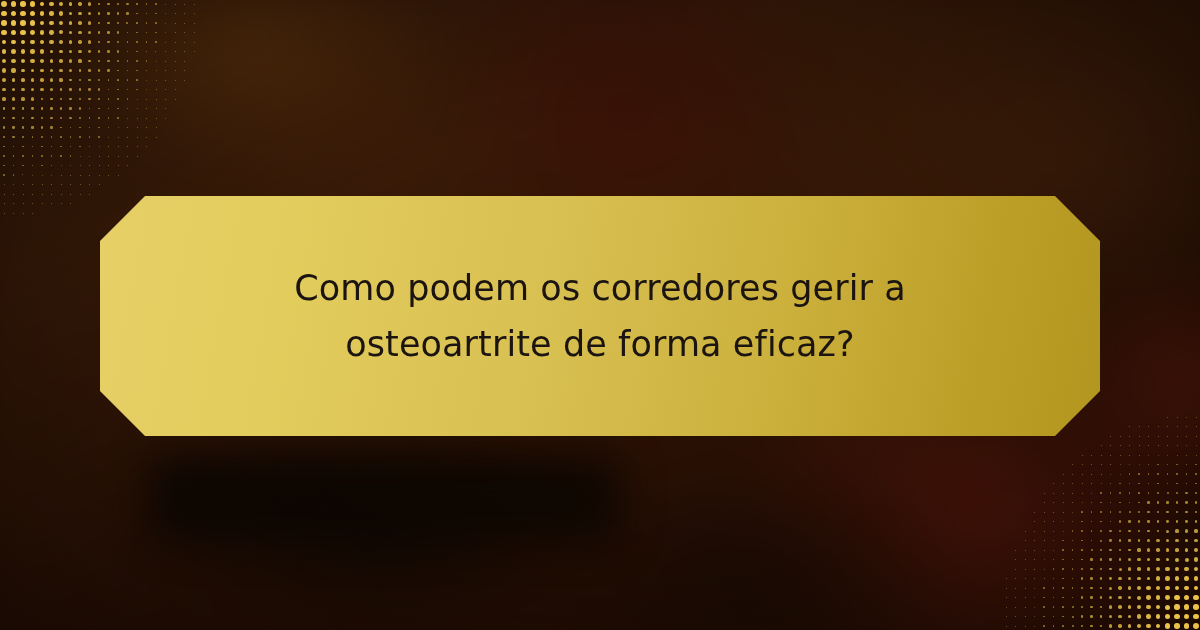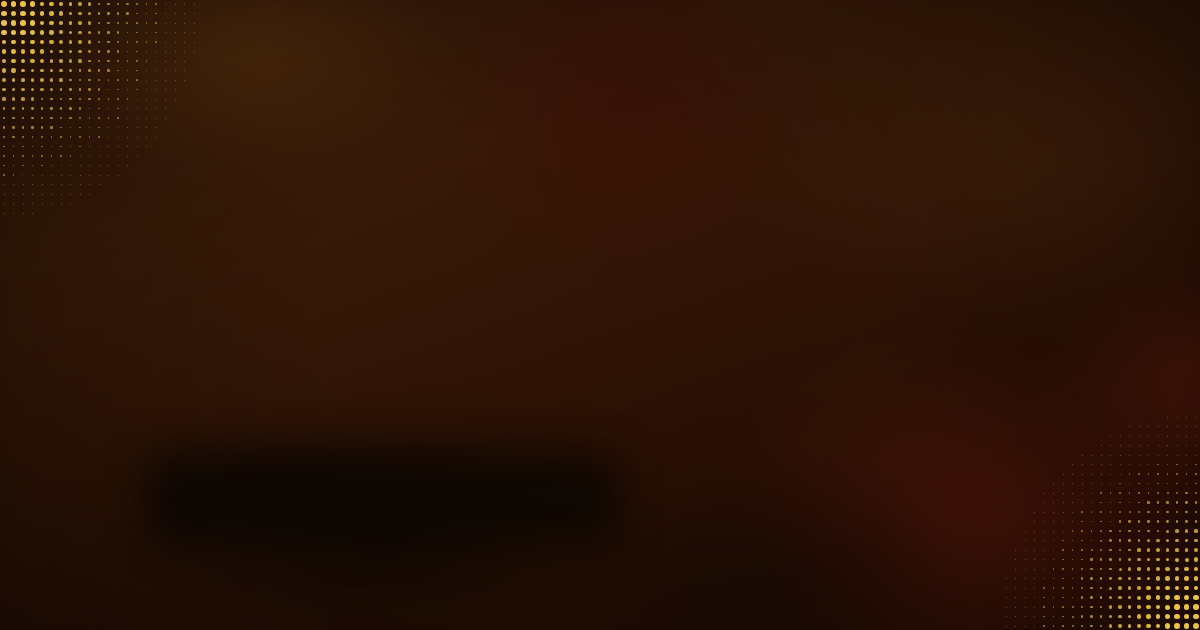--- a/index.html
+++ b/index.html
@@ -880,14 +880,18 @@
       <span class="cell" style="right: 41.7px; bottom: 203.2px; width: 0.6px; height: 0.6px; background: rgb(232, 194, 74); opacity: 0.381368;"></span>
       <span class="cell" style="right: 51.2px; bottom: 203.2px; width: 0.6px; height: 0.6px; background: rgb(232, 194, 74); opacity: 0.374944;"></span>
       <span class="cell" style="right: 60.7px; bottom: 203.2px; width: 0.6px; height: 0.6px; background: rgb(232, 194, 74); opacity: 0.367476;"></span>
       <span class="cell" style="right: 70.2px; bottom: 203.2px; width: 0.6px; height: 0.6px; background: rgb(232, 194, 74); opacity: 0.359298;"></span>
       <span class="cell" style="right: 3.7px; bottom: 212.7px; width: 0.6px; height: 0.6px; background: rgb(232, 194, 74); opacity: 0.367216;"></span>
       <span class="cell" style="right: 13.2px; bottom: 212.7px; width: 0.6px; height: 0.6px; background: rgb(232, 194, 74); opacity: 0.366562;"></span>
       <span class="cell" style="right: 22.7px; bottom: 212.7px; width: 0.6px; height: 0.6px; background: rgb(232, 194, 74); opacity: 0.364624;"></span>
       <span class="cell" style="right: 32.2px; bottom: 212.7px; width: 0.6px; height: 0.6px; background: rgb(232, 194, 74); opacity: 0.361484;"></span>
     </div>
 
+  <div class="badge">
+    <div class="badge-line">Como podem os corredores gerir a</div>
+    <div class="badge-line">osteoartrite de forma eficaz?</div>
+  </div>
 
 </div>
 
 </body></html>

